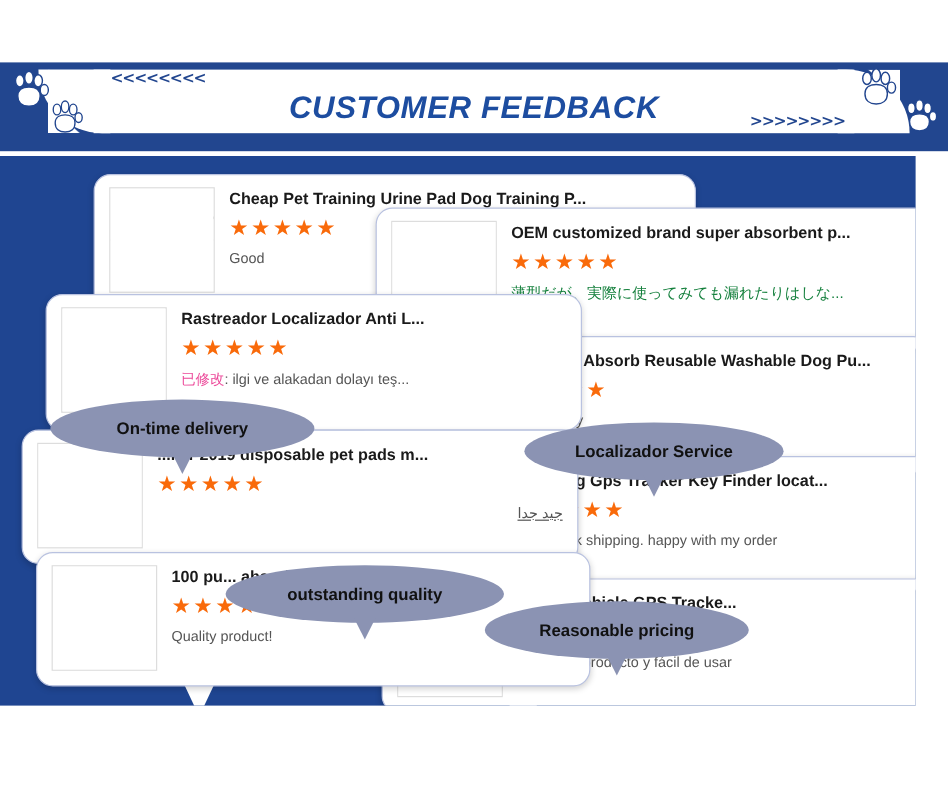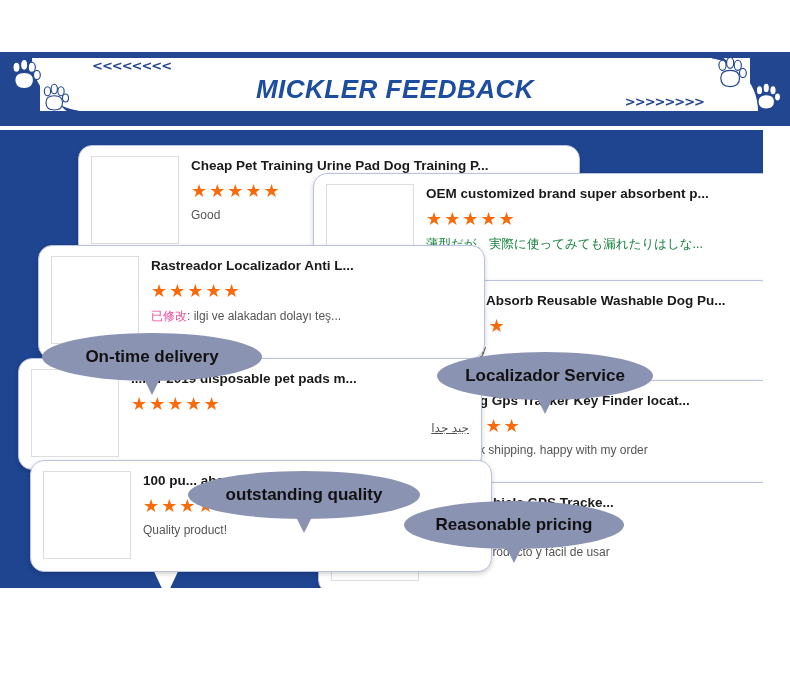--- a/index.html
+++ b/index.html
@@ -50,21 +50,21 @@
   .rev-text.jp{font-size:12.5px;color:#15803d;}
   .rev-text .mod{color:#ec4899;}
 
   
   .tail{position:absolute;width:0;height:0;border-left:16px solid transparent;
      border-right:16px solid transparent;border-top:34px solid #ffffff;z-index:3;}
 
   
   .bubble{position:absolute;background:#8b93b3;border-radius:50%;display:flex;align-items:center;
      justify-content:center;color:#111;font-weight:bold;z-index:30;text-align:center;
-     font-size:17px;white-space:nowrap;}
+     font-size:14px;white-space:nowrap;}
   .bubble .btail{position:absolute;bottom:-14px;left:50%;margin-left:-9px;width:0;height:0;
      border-left:9px solid transparent;border-right:9px solid transparent;border-top:18px solid #8b93b3;}
 
   
   .t-bg{position:absolute;inset:0;background:#ffffff;}
 </style>
 </head>
 <body>
 
 <div class="stage">
@@ -109,21 +109,21 @@
         <ellipse cx="19" cy="8" rx="4.2" ry="6.4"></ellipse>
       <ellipse cx="28" cy="11" rx="4.2" ry="6"></ellipse>
         <ellipse cx="34" cy="20" rx="4" ry="5.4"></ellipse>
       <path d="M8 26c0-7 6-9 11-9s11 2 11 9-5 10-11 10S8 33 8 26z"></path>
     </g>
   </svg>
 
   <div class="chev chev-l">&lt;&lt;&lt;&lt;&lt;&lt;&lt;&lt;</div>
   <div class="chev chev-r">&gt;&gt;&gt;&gt;&gt;&gt;&gt;&gt;</div>
 
-  <div class="banner-title">MICKLER FEEDBACK</div>
+  <div class="banner-title">CUSTOMER FEEDBACK</div>
 
   <div class="panel">
 
     <div class="tail" style="left:150px;top:433px;"></div>
     <div class="tail" style="left:420px;top:448px;"></div>
 
     <div class="card" style="left:78px;top:15px;width:500px;height:116px;z-index:10;">
       <div class="card-inner">
         <div class="thumb">
           <div class="t-bg"></div>

